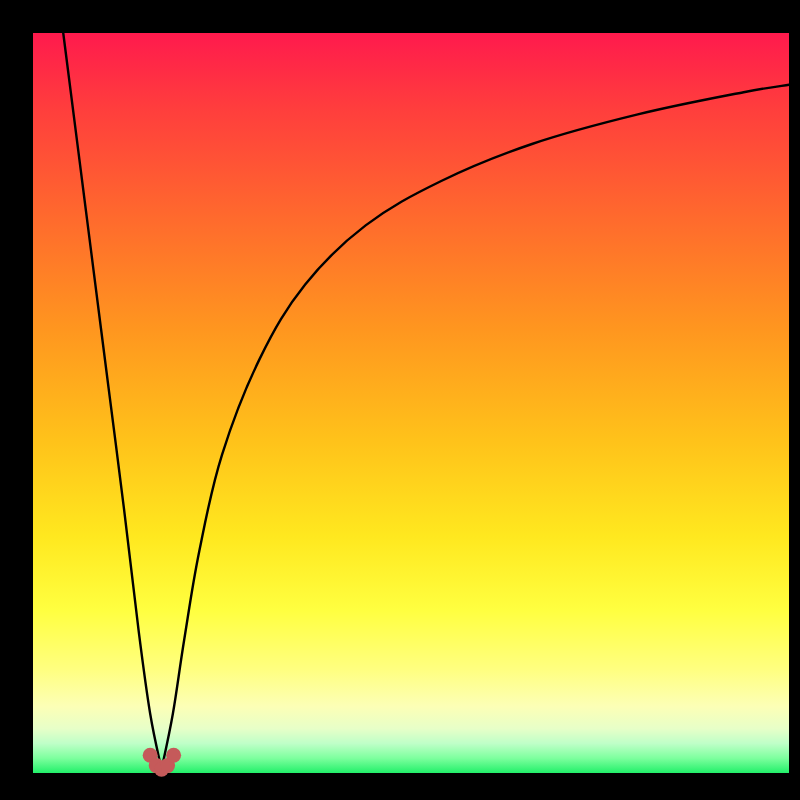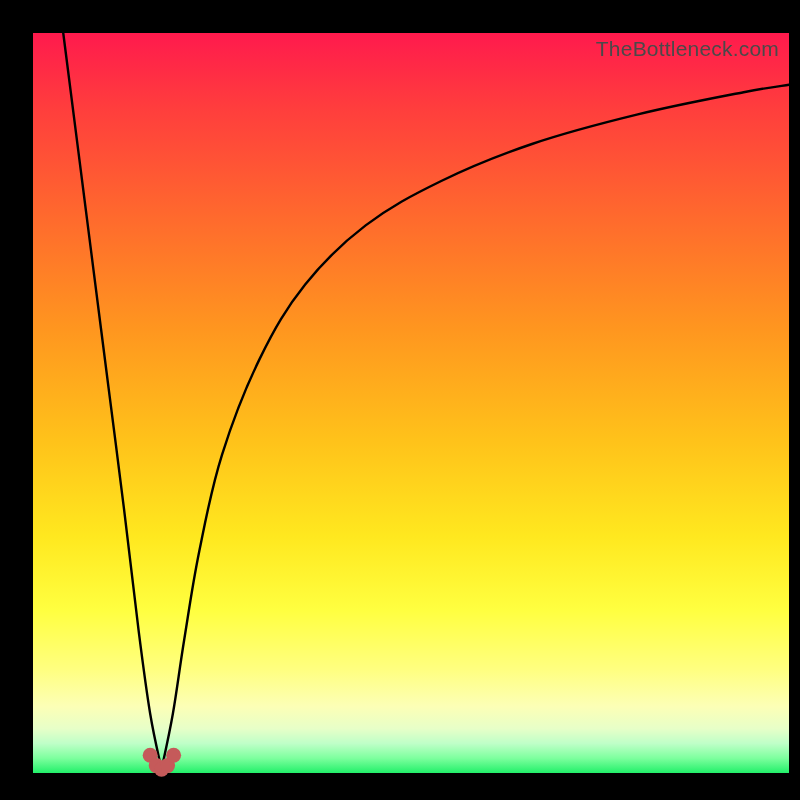--- a/index.html
+++ b/index.html
@@ -57,21 +57,20 @@
     overflow: visible;
   }
 </style>
 </head>
 <body>
 
 <div class="frame">
 
   <div class="plot-area">
 
-    <div class="watermark">TheBottleneck.com</div>
 
     <svg class="curves" viewBox="0 0 756 740" preserveAspectRatio="none">
       <path id="left-branch-path" fill="none" stroke-width="2.4" stroke-linecap="round" d="M 30.240000000000002 0 C 32.961600000000004 21.311999999999994, 39.9168 75.77599999999998, 45.36 118.39999999999998 C 50.8032 161.02399999999997, 55.0368 194.17599999999996, 60.480000000000004 236.79999999999995 C 65.92320000000001 279.424, 70.1568 312.57599999999996, 75.60000000000001 355.2 C 81.04320000000001 397.824, 85.2768 429.644, 90.72 473.6 C 96.1632 517.556, 101.0772 562.104, 105.84 599.4 C 110.6028 636.6959999999999, 113.09759999999999 656.1579999999999, 117.17999999999999 680.8 C 121.2624 705.442, 126.4788 726.31, 128.52 736.3" stroke="#000000"></path>
       <path id="right-branch-path" fill="none" stroke-width="2.4" stroke-linecap="round" d="M 128.52 736.3 C 130.5612 726.31, 135.77759999999998 704.1099999999999, 139.85999999999999 680.8 C 143.9424 657.49, 146.43720000000002 636.1039999999999, 151.20000000000002 606.8 C 155.96280000000002 577.496, 159.516 551.3, 166.32 518 C 173.124 484.7, 178.1136 456.432, 189 421.8 C 199.8864 387.168, 211.8312 356.236, 226.79999999999998 325.59999999999997 C 241.76879999999997 294.96399999999994, 253.10879999999997 275.57599999999996, 272.15999999999997 251.59999999999997 C 291.21119999999996 227.62399999999997, 308.1456 211.04799999999997, 332.64 192.39999999999998 C 357.13439999999997 173.75199999999998, 378.3024 162.652, 408.24 148 C 438.17760000000004 133.348, 463.5792 122.988, 498.96000000000004 111 C 534.3408000000001 99.012, 566.6976000000001 90.72399999999999, 604.8000000000001 81.39999999999998 C 642.9024000000001 72.07599999999996, 683.424 64.52799999999993, 710.64 59.19999999999993 C 737.856 53.87199999999993, 747.8352 53.13199999999995, 756 51.799999999999955" stroke="#000000"></path>
       <g id="trough-dots">
           <circle cx="117.17999999999999" cy="722.24" r="7.5" fill="#c55a5a"></circle>
           <circle cx="123.22800000000001" cy="732.6" r="7.5" fill="#c55a5a"></circle>
           <circle cx="128.52" cy="736.3" r="7.5" fill="#c55a5a"></circle>
           <circle cx="134.568" cy="732.6" r="7.5" fill="#c55a5a"></circle>
           <circle cx="140.616" cy="722.24" r="7.5" fill="#c55a5a"></circle>

